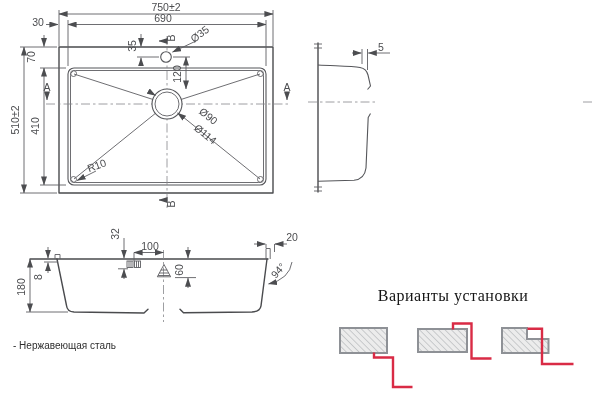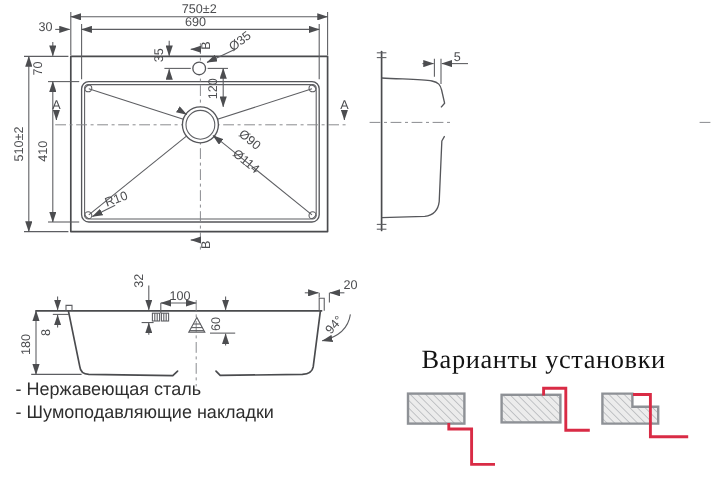--- a/index.html
+++ b/index.html
@@ -9,22 +9,22 @@
   
   .out{stroke:#4a4b4e;stroke-width:1.4;fill:none;stroke-linejoin:round;stroke-linecap:round;}
   .mid{stroke:#55565a;stroke-width:1.1;fill:none;stroke-linejoin:round;}
   .dim{stroke:#5d5e62;stroke-width:0.9;fill:none;}
   .cl{stroke:#85868a;stroke-width:0.8;fill:none;stroke-dasharray:9 3 2.5 3;}
   .wh{fill:#ffffff;}
   .red{stroke:#d92b45;stroke-width:2.4;fill:none;stroke-linejoin:miter;}
   .slab{fill:url(#hatch);stroke:#8e9196;stroke-width:2;}
   text.s{font:10.5px "Liberation Sans",sans-serif;fill:#4c4d50;}
   #install-title{position:absolute;left:330px;top:287px;width:246px;text-align:center;
-    font-family:"Liberation Serif","DejaVu Serif",serif;font-size:22px;color:#141414;letter-spacing:.5px;}
-  #features{position:absolute;left:13px;top:316px;font-size:15px;line-height:18.5px;color:#2e2e2e;}
+    font-family:"Liberation Serif","DejaVu Serif",serif;font-size:16px;color:#141414;letter-spacing:.5px;}
+  #features{position:absolute;left:13px;top:337px;font-size:10px;line-height:18.5px;color:#2e2e2e;}
 </style>
 </head>
 <body>
 
 <div id="canvas">
 
 <svg id="drawing" width="600" height="400" viewBox="0 0 600 400">
   <defs>
     <marker id="ar" markerUnits="userSpaceOnUse" markerWidth="9" markerHeight="6" refX="8.6" refY="3" orient="auto">
           <path d="M0,0 L9,3 L0,6 z" fill="#4c4d50"></path>
@@ -218,16 +218,15 @@
       <path class="slab" d="M 502,328 L 527,328 L 527,339 L 548.5,339 L 548.5,353 L 502,353 z"></path>
       <path class="red" d="M 527.5,328.7 L 542,328.7 L 542,364 L 573.5,364"></path>
     </g>
   </g>
 </svg>
 
 <div id="install-title">Варианты установки</div>
 
 <div id="features">
   <div>- Нержавеющая сталь</div>
-  <div>- Шумоподавляющие накладки</div>
 </div>
 
 </div>
 
 </body></html>

